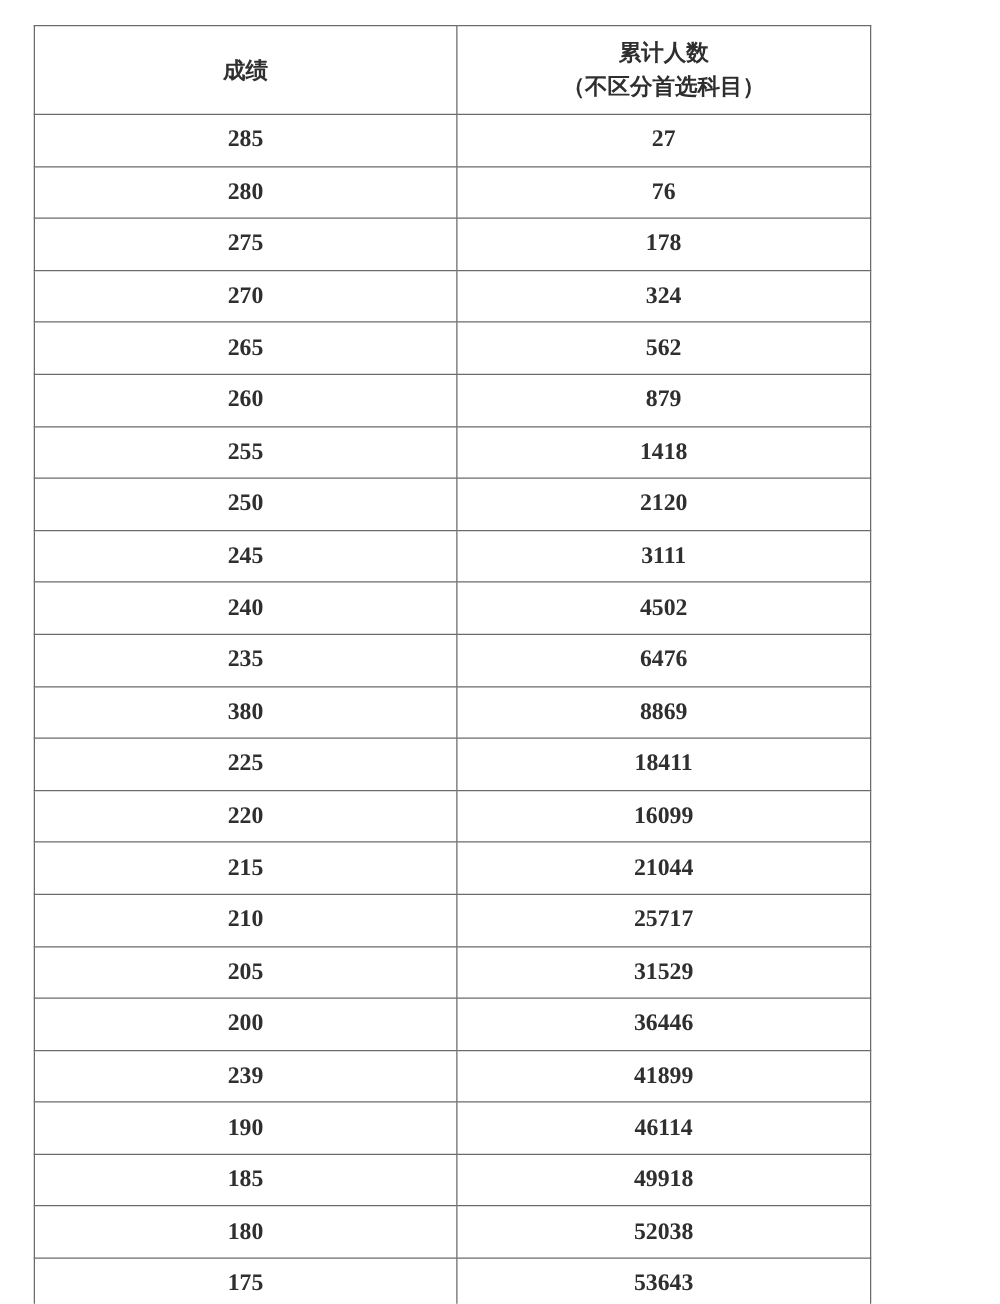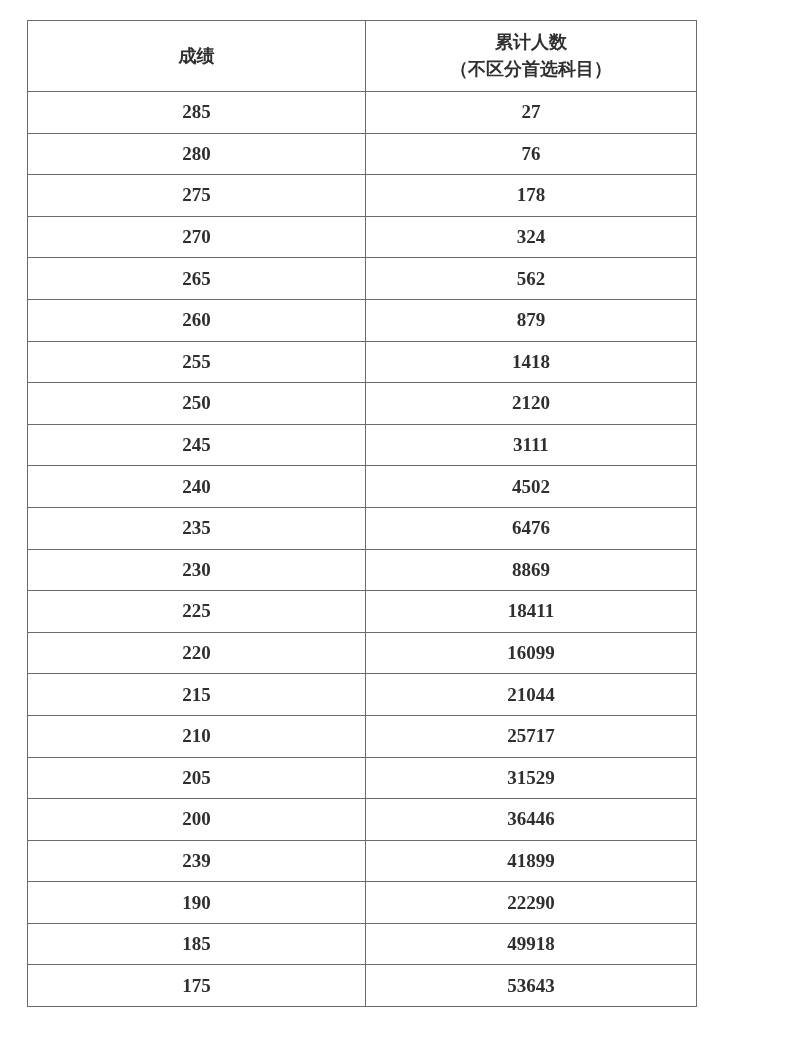--- a/index.html
+++ b/index.html
@@ -103,21 +103,21 @@
       </tr>
       <tr>
         <td>240</td>
         <td>4502</td>
       </tr>
       <tr>
         <td>235</td>
         <td>6476</td>
       </tr>
       <tr>
-        <td>230</td>
+        <td>380</td>
         <td>8869</td>
       </tr>
       <tr>
         <td>225</td>
         <td>18411</td>
       </tr>
       <tr>
         <td>220</td>
         <td>16099</td>
       </tr>
@@ -136,24 +136,28 @@
       <tr>
         <td>200</td>
         <td>36446</td>
       </tr>
       <tr>
         <td>239</td>
         <td>41899</td>
       </tr>
       <tr>
         <td>190</td>
-        <td>22290</td>
+        <td>46114</td>
       </tr>
       <tr>
         <td>185</td>
         <td>49918</td>
+      </tr>
+      <tr>
+        <td>180</td>
+        <td>52038</td>
       </tr>
       <tr>
         <td>175</td>
         <td>53643</td>
       </tr>
     </tbody>
 </table>
 
 </body></html>

